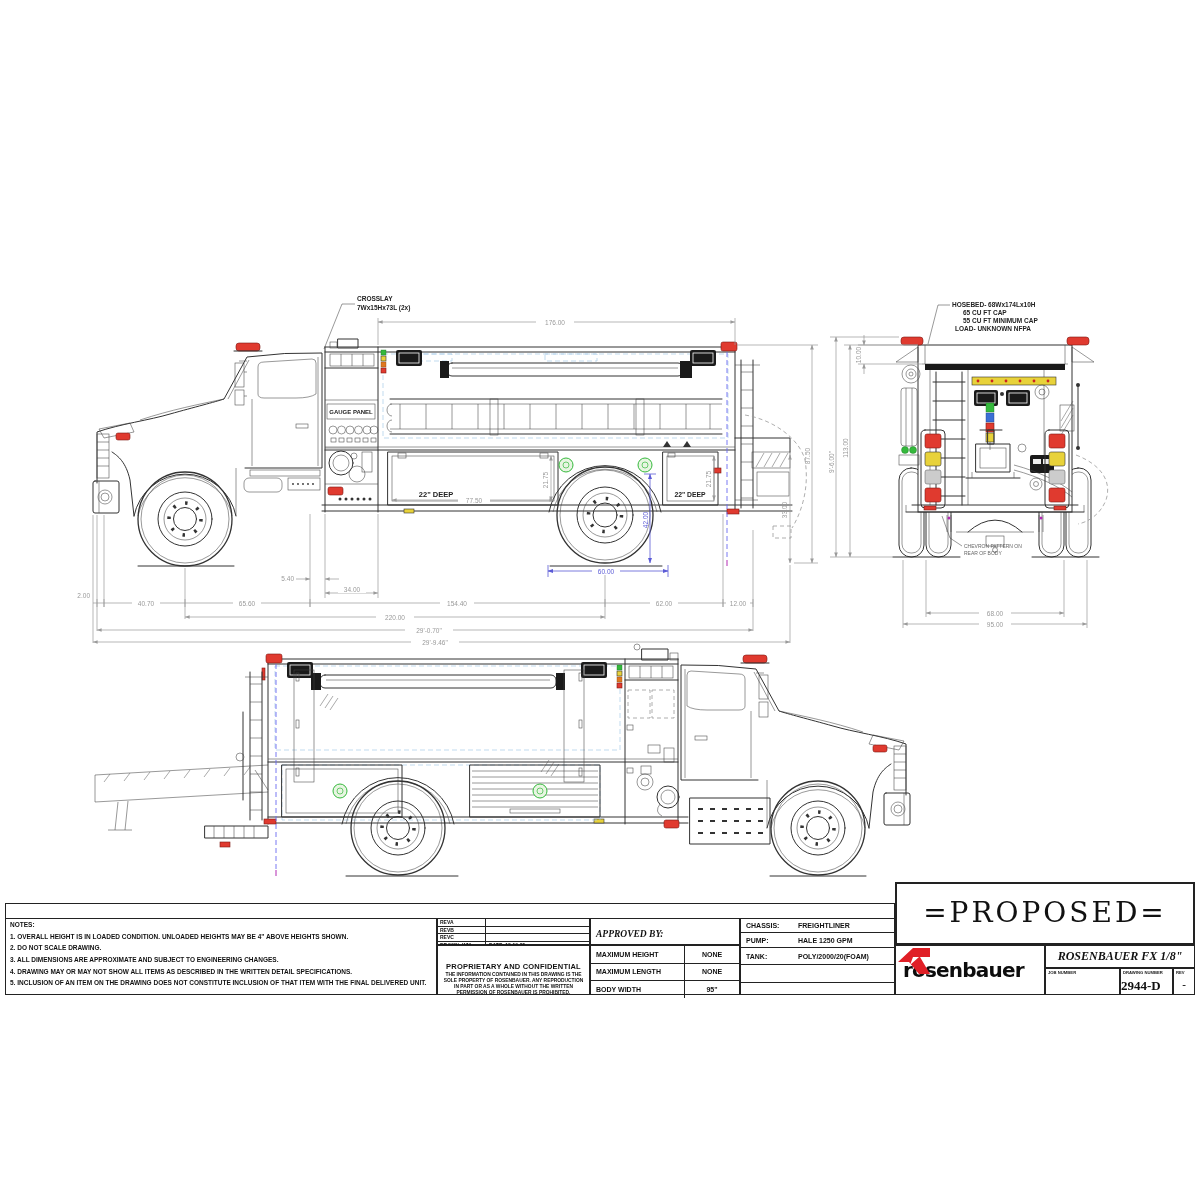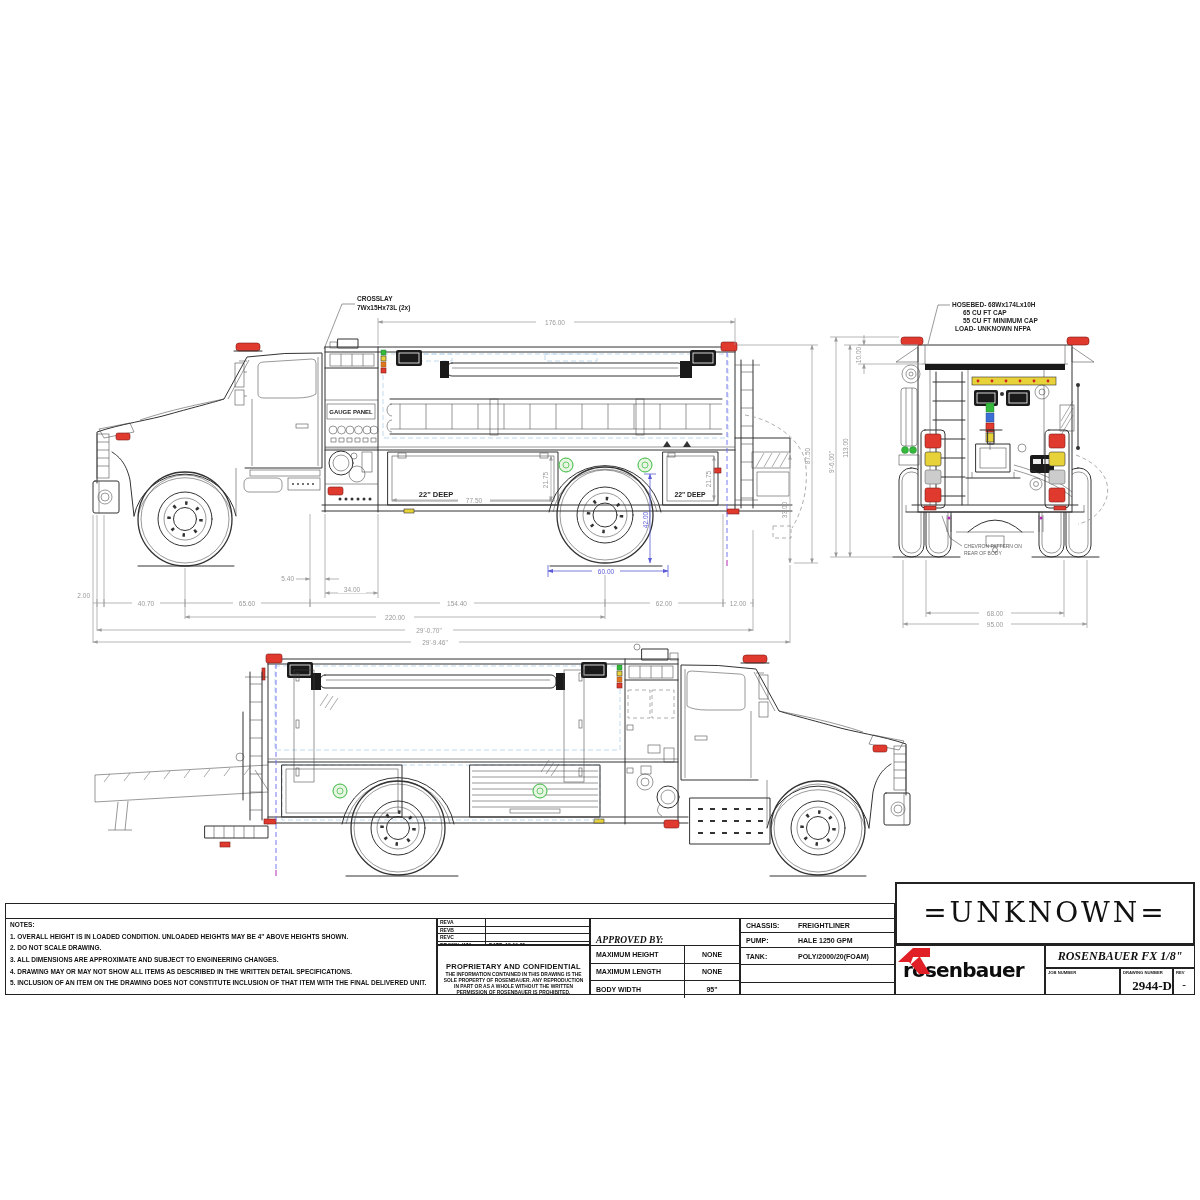--- a/index.html
+++ b/index.html
@@ -34,36 +34,36 @@
   .nohd{border:none}
   .notes{font-size:6.5px;font-weight:bold;line-height:1;padding:3px 4px}
   .notes .it{margin-top:5.2px;white-space:nowrap}
   .revrow{display:flex;border-bottom:1px solid #222;height:6.6px;font-size:5px;font-weight:bold;line-height:6.4px;overflow:hidden}
   .revrow:last-child{border-bottom:none;height:7px}
   .revl{width:45px;border-right:1px solid #222;padding-left:2px}
   .revv{flex:1;padding-left:3px}
   .prop{text-align:center;overflow:hidden}
   .prop .h{font-size:7.5px;font-weight:bold;margin-top:16px;letter-spacing:.2px}
   .prop .b{font-size:4.9px;font-weight:bold;line-height:1.22;width:142px;margin:1px auto 0}
-  .appr{font-family:"Liberation Serif",serif;font-style:italic;font-weight:bold;font-size:9.5px;padding:16px 5px}
+  .appr{font-family:"Liberation Serif",serif;font-style:italic;font-weight:bold;font-size:9.5px;padding:10px 5px}
   .limrow{display:flex;height:16.6px;border-bottom:1px solid #222;font-size:7px;font-weight:bold;align-items:center}
   .limrow:last-child{border-bottom:none}
   .liml{width:88px;border-right:1px solid #222;padding-left:5px;height:100%;display:flex;align-items:center}
   .limv{flex:1;text-align:center}
   .specrow{border-bottom:1px solid #222;font-size:7px;font-weight:bold;display:flex;align-items:center;padding-left:5px}
   .spec1{height:13.4px}.spec2{height:16.5px}
   .specrow .sl{display:inline-block;width:52px}
   .stamp{display:flex;flex-direction:column;align-items:center;justify-content:center;border-width:2px}
   .stamp .l1{font-family:"DejaVu Serif","Liberation Serif",serif;font-size:28px;letter-spacing:3px;line-height:1.02}
   .stamp .l2{font-family:"DejaVu Serif","Liberation Serif",serif;font-size:28px;letter-spacing:5px;line-height:1.02}
   .brand{display:flex;align-items:center;padding-left:4px}
   .brand .bt{font-family:"DejaVu Sans","Liberation Sans",sans-serif;font-weight:bold;font-size:20px;letter-spacing:-.8px;margin-left:3px;color:#0d0d0d}
   .model{font-family:"Liberation Serif",serif;font-style:italic;font-weight:bold;font-size:12px;display:flex;align-items:center;justify-content:center}
   .celllab{position:absolute;top:1px;left:2px;font-size:4.2px;font-weight:bold;color:#222}
-  .dwgno{font-family:"Liberation Serif",serif;font-weight:bold;font-size:13px;text-align:right;padding-top:9px}
+  .dwgno{font-family:"Liberation Serif",serif;font-weight:bold;font-size:13px;text-align:left;padding-top:9px}
   .revno{font-family:"Liberation Serif",serif;font-weight:bold;font-size:11px;text-align:center;padding-top:9px}
 </style>
 </head>
 <body>
 
 <svg width="1200" height="1200" viewBox="0 0 1200 1200">
   <defs>
     <marker id="ma" viewBox="0 0 8 8" refX="7.5" refY="4" markerWidth="7" markerHeight="7" orient="auto-start-reverse">
         <path d="M0,1 L8,4 L0,7 Z" fill="#9a9a9a"></path>
       </marker>
@@ -830,21 +830,21 @@
       </div>
     <div class="specrow spec2">
         <span class="sl">TANK:</span>
         <span>POLY/2000/20(FOAM)</span>
       </div>
     <div class="specrow spec2"></div>
     <div class="specrow spec2" style="border-bottom:none"></div>
   </div>
 
   <div class="tb stamp" style="left:895px;top:882px;width:300px;height:63px">
-    <div class="l1">=UNKNOWN=</div>
+    <div class="l1">=PROPOSED=</div>
   </div>
 
   <div class="tb brand" style="left:895px;top:945px;width:150px;height:50px">
     <svg width="36" height="30" viewBox="0 0 36 30">
       <path fill="#e01f26" d="M2,16 L17,2 L34,2 L34,11 L24,11 L34,28 L23,28 L13,16 Z"></path>
       <path fill="#fff" d="M17,11 L23,11 L14,19 Z"></path>
     </svg>
     <span class="bt">rosenbauer</span>
   </div>
 

